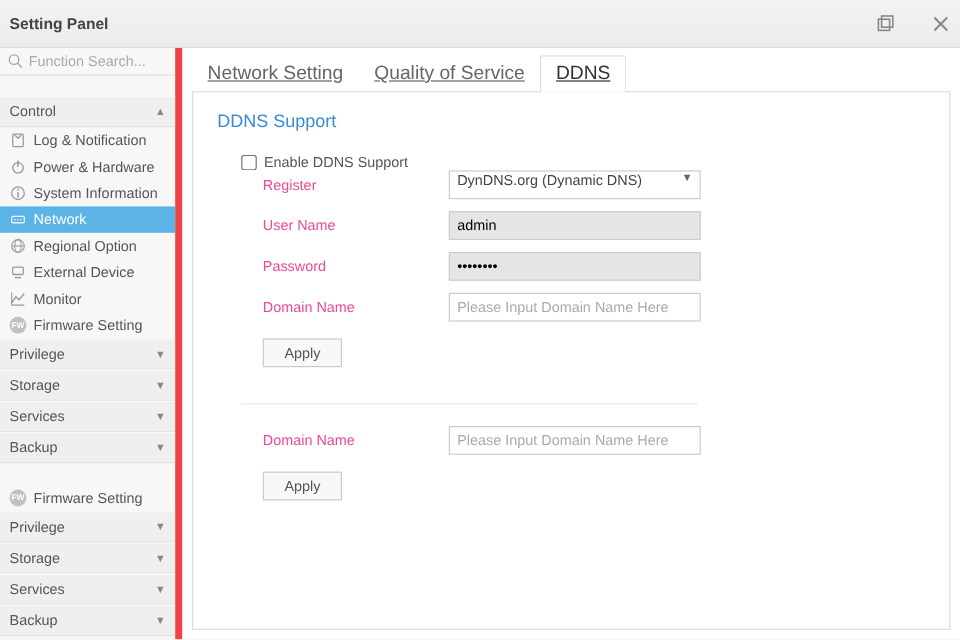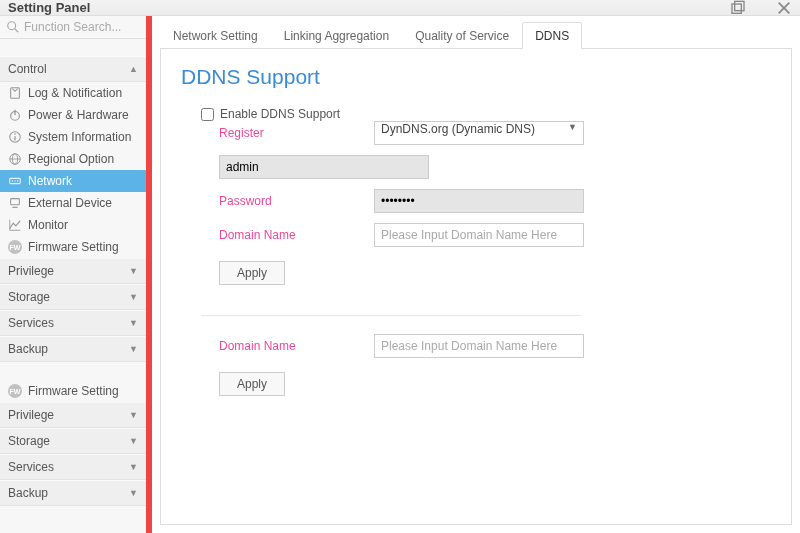--- a/index.html
+++ b/index.html
@@ -13,21 +13,21 @@
     color: #555;
   }
   .window {
     width: 800px;
     height: 533px;
     background: #eeeeee;
     display: flex;
     flex-direction: column;
   }
   .titlebar {
-    height: 16px;
+    height: 40px;
     background: linear-gradient(#f2f2f2, #ececec);
     display: flex;
     align-items: center;
     padding: 0 8px;
     border-bottom: 1px solid #ddd;
     font-weight: bold;
     font-size: 13px;
     color: #444;
     gap: 26px;
   }
@@ -116,46 +116,47 @@
     background: #fff;
     padding: 5px 8px 8px 8px;
   }
   .tabs {
     display: flex;
     border-bottom: 1px solid #ddd;
     gap: 0;
   }
   .tab {
     padding: 6px 12px;
-    font-size: 12px;
+    font-size: 16px;
     color: #666;
     border: 1px solid transparent;
     border-bottom: none;
     cursor: pointer;
     position: relative;
     top: 1px;
     background: #fafafa;
+    text-decoration: underline;
   }
   .tab.active {
     background: #fff;
     border-color: #ddd;
     border-radius: 2px 2px 0 0;
     color: #333;
   }
   .tab:not(.active) { background: transparent; border-color: transparent; }
 
   .panel {
     flex: 1;
     padding: 16px 20px;
     overflow-y: auto;
     border: 1px solid #ddd;
     border-top: none;
   }
   .panel h2 {
-    font-size: 21px;
+    font-size: 15px;
     font-weight: normal;
     color: #3a8bd6;
     margin-bottom: 18px;
   }
   .form-block { padding-left: 20px; margin-bottom: 30px; }
   .check-row {
     display: flex; align-items: center; gap: 6px;
     color: #555;
   }
   .check-row input[type=checkbox]{ width:13px; height:13px; }
@@ -268,44 +269,44 @@
         <div class="sb-item">
           <span class="icon">
               <svg viewBox="0 0 16 16">
                 <circle cx="8" cy="8" r="6" fill="none" stroke="#888" stroke-width="1.2"></circle>
                 <line x1="8" y1="7" x2="8" y2="12" stroke="#888" stroke-width="1.5"></line>
                 <circle cx="8" cy="4.5" r="0.9" fill="#888"></circle>
               </svg>
             </span>
           <span>System Information</span>
         </div>
-        <div class="sb-item">
-          <span class="icon">
-              <svg viewBox="0 0 16 16">
-                <circle cx="8" cy="8" r="6" fill="none" stroke="#888" stroke-width="1.1"></circle>
-                <ellipse cx="8" cy="8" rx="3" ry="6" fill="none" stroke="#888" stroke-width="1"></ellipse>
-                <line x1="2" y1="8" x2="14" y2="8" stroke="#888" stroke-width="1"></line>
-              </svg>
-            </span>
-          <span>Regional Option</span>
-        </div>
         <div class="sb-item active">
           <span class="icon">
               <svg viewBox="0 0 16 16">
                 <rect x="2" y="5" width="12" height="6" rx="1" fill="none" stroke="#fff" stroke-width="1.2"></rect>
                 <circle cx="5" cy="8" r="0.8" fill="#fff"></circle>
                 <circle cx="8" cy="8" r="0.8" fill="#fff"></circle>
                 <circle cx="11" cy="8" r="0.8" fill="#fff"></circle>
               </svg>
             </span>
           <span>Network</span>
         </div>
         <div class="sb-item">
           <span class="icon">
               <svg viewBox="0 0 16 16">
+                <circle cx="8" cy="8" r="6" fill="none" stroke="#888" stroke-width="1.1"></circle>
+                <ellipse cx="8" cy="8" rx="3" ry="6" fill="none" stroke="#888" stroke-width="1"></ellipse>
+                <line x1="2" y1="8" x2="14" y2="8" stroke="#888" stroke-width="1"></line>
+              </svg>
+            </span>
+          <span>Regional Option</span>
+        </div>
+        <div class="sb-item">
+          <span class="icon">
+              <svg viewBox="0 0 16 16">
                 <rect x="3" y="3" width="10" height="7" rx="1" fill="none" stroke="#888" stroke-width="1.2"></rect>
                 <line x1="5" y1="13" x2="11" y2="13" stroke="#888" stroke-width="1.3"></line>
               </svg>
             </span>
           <span>External Device</span>
         </div>
         <div class="sb-item">
           <span class="icon">
               <svg viewBox="0 0 16 16">
                 <polyline points="2,12 6,6 9,9 14,3" fill="none" stroke="#888" stroke-width="1.3"></polyline>
@@ -364,23 +365,20 @@
           <span class="chev">▼</span>
         </div>
       </div>
     </div>
 
     <div class="main">
 
       <div class="tabs">
         <div class="tab">
           <span>Network Setting</span>
-        </div>
-        <div class="tab">
-          <span>Linking Aggregation</span>
         </div>
         <div class="tab">
           <span>Quality of Service</span>
         </div>
         <div class="tab active">
           <span>DDNS</span>
         </div>
       </div>
 
       <div class="panel">
@@ -394,20 +392,21 @@
 
           <div class="form-row">
             <span class="lbl">Register</span>
             <div class="select-wrap">
               <span>DynDNS.org (Dynamic DNS)</span>
               <span class="tri">▼</span>
             </div>
           </div>
 
           <div class="form-row">
+            <span class="lbl">User Name</span>
             <input class="txt-input hl" type="text" value="admin" style="">
           </div>
 
           <div class="form-row">
             <span class="lbl">Password</span>
             <input class="txt-input hl" type="text" value="••••••••" style="">
           </div>
 
           <div class="form-row">
             <span class="lbl">Domain Name</span>

